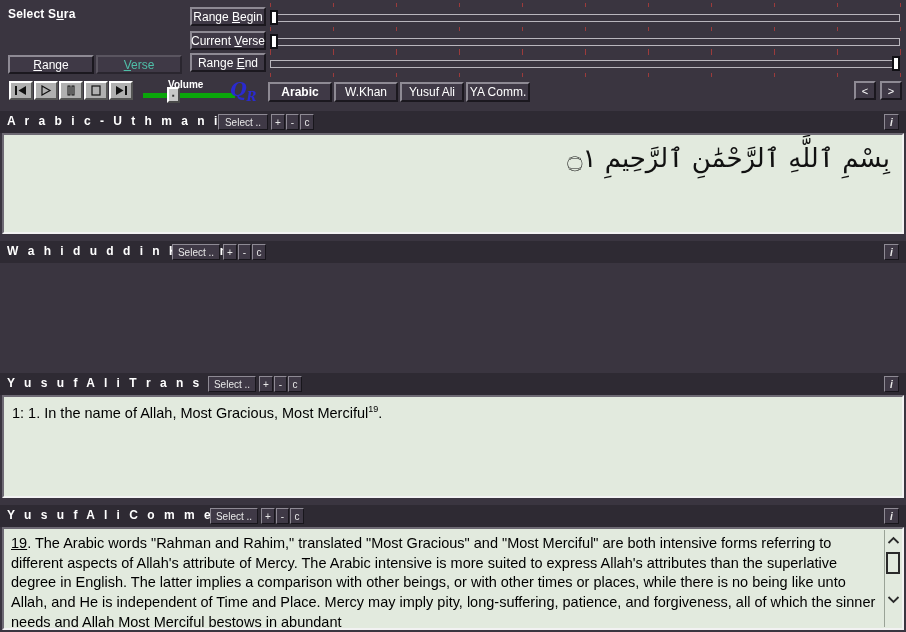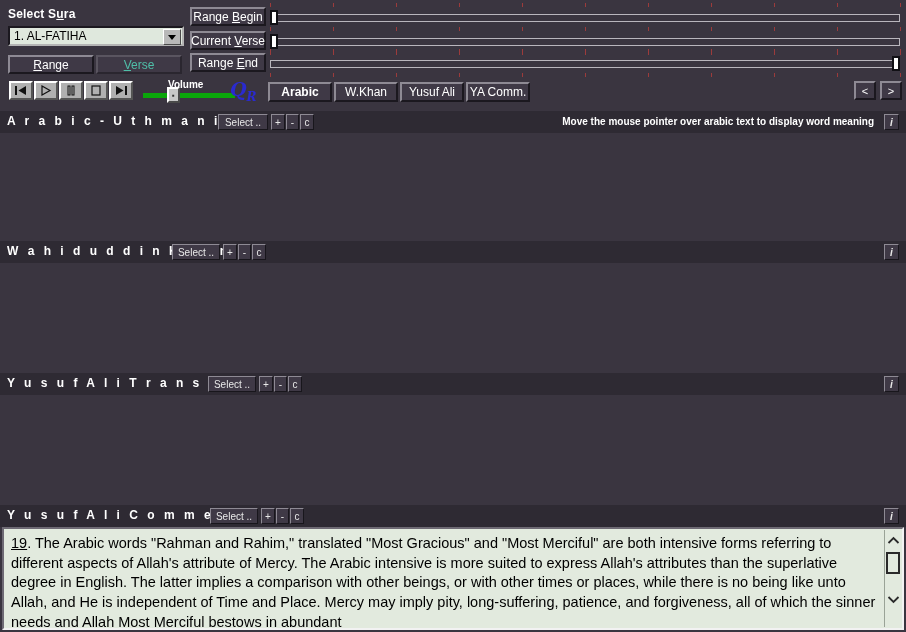--- a/index.html
+++ b/index.html
@@ -259,26 +259,20 @@
   }
   .vs-spacer { flex: 1; }
 </style>
 </head>
 <body>
 
 <div id="app">
 
   <div class="lbl-selectsura">Select S<u>u</u>ra</div>
 
-  <div class="sura-select">
-    <span>1. AL-FATIHA</span>
-    <span class="arrowbox">
-        <span class="tri-down"></span>
-      </span>
-  </div>
 
   <div class="btn tabbtn" id="tab-range">
       <span><u>R</u>ange</span>
     </div>
   <div class="btn tabbtn" id="tab-verse">
       <span><u>V</u>erse</span>
     </div>
 
   <div class="transport">
     <div class="tbtn">
@@ -425,41 +419,49 @@
 
   <div class="btn navbtn" id="nav-prev">&lt;</div>
   <div class="btn navbtn" id="nav-next">&gt;</div>
 
   <div class="sec-header" style="top:111px">
     <div class="sec-title">A r a b i c   -   U t h m a n i   s c r i p t</div>
     <div class="hbtn" style="left:218px;width:50px">Select ..</div>
     <div class="hbtn" style="left:271px;width:14px">+</div>
     <div class="hbtn" style="left:286px;width:13px">-</div>
     <div class="hbtn" style="left:300px;width:14px">c</div>
-    <div class="hint-text">Move the mouse pointer over arabic text to display word meaning</div>
     <div class="ibtn">i</div>
+  </div>
+  <div class="sec-body" style="top:133px; height:101px">
+    <div class="arabic-line">بِسْمِ ٱللَّهِ ٱلرَّحْمَٰنِ ٱلرَّحِيمِ ۝١</div>
   </div>
 
   <div class="sec-header" style="top:241px">
     <div class="sec-title">W a h i d u d d i n   K h a n</div>
     <div class="hbtn" style="left:172px;width:48px">Select ..</div>
     <div class="hbtn" style="left:223px;width:14px">+</div>
     <div class="hbtn" style="left:238px;width:13px">-</div>
     <div class="hbtn" style="left:252px;width:14px">c</div>
     <div class="ibtn">i</div>
   </div>
 
   <div class="sec-header" style="top:373px">
     <div class="sec-title">Y u s u f  A l i  T r a n s l a t i o n</div>
     <div class="hbtn" style="left:208px;width:48px">Select ..</div>
     <div class="hbtn" style="left:259px;width:14px">+</div>
     <div class="hbtn" style="left:274px;width:13px">-</div>
     <div class="hbtn" style="left:288px;width:14px">c</div>
     <div class="ibtn">i</div>
   </div>
+  <div class="sec-body" style="top:395px; height:103px">
+    <div class="verse-text">
+      <span>1: 1.</span>
+      <span>In the name of Allah, Most Gracious, Most Merciful</span><sup>19</sup><span>.</span>
+    </div>
+  </div>
 
   <div class="sec-header" style="top:505px">
     <div class="sec-title">Y u s u f  A l i  C o m m e n t a r y</div>
     <div class="hbtn" style="left:210px;width:48px">Select ..</div>
     <div class="hbtn" style="left:261px;width:14px">+</div>
     <div class="hbtn" style="left:276px;width:13px">-</div>
     <div class="hbtn" style="left:290px;width:14px">c</div>
     <div class="ibtn">i</div>
   </div>
   <div class="sec-body" style="top:527px; height:103px">

